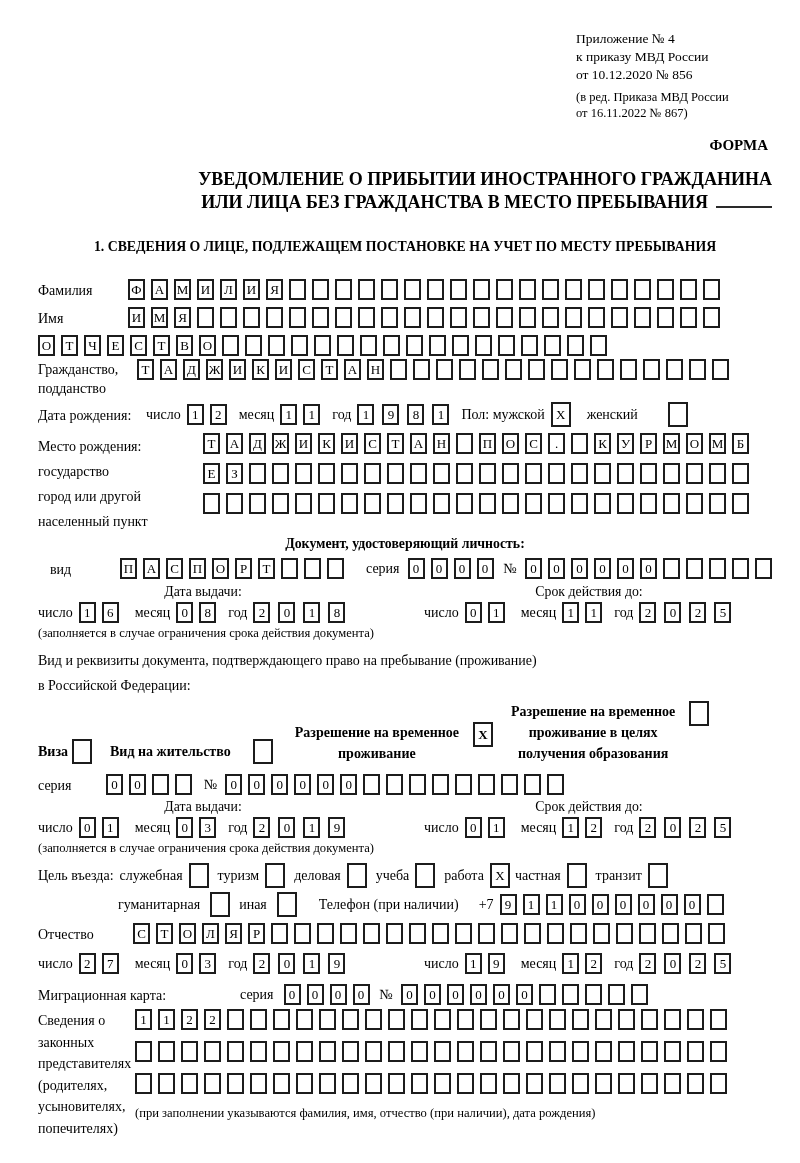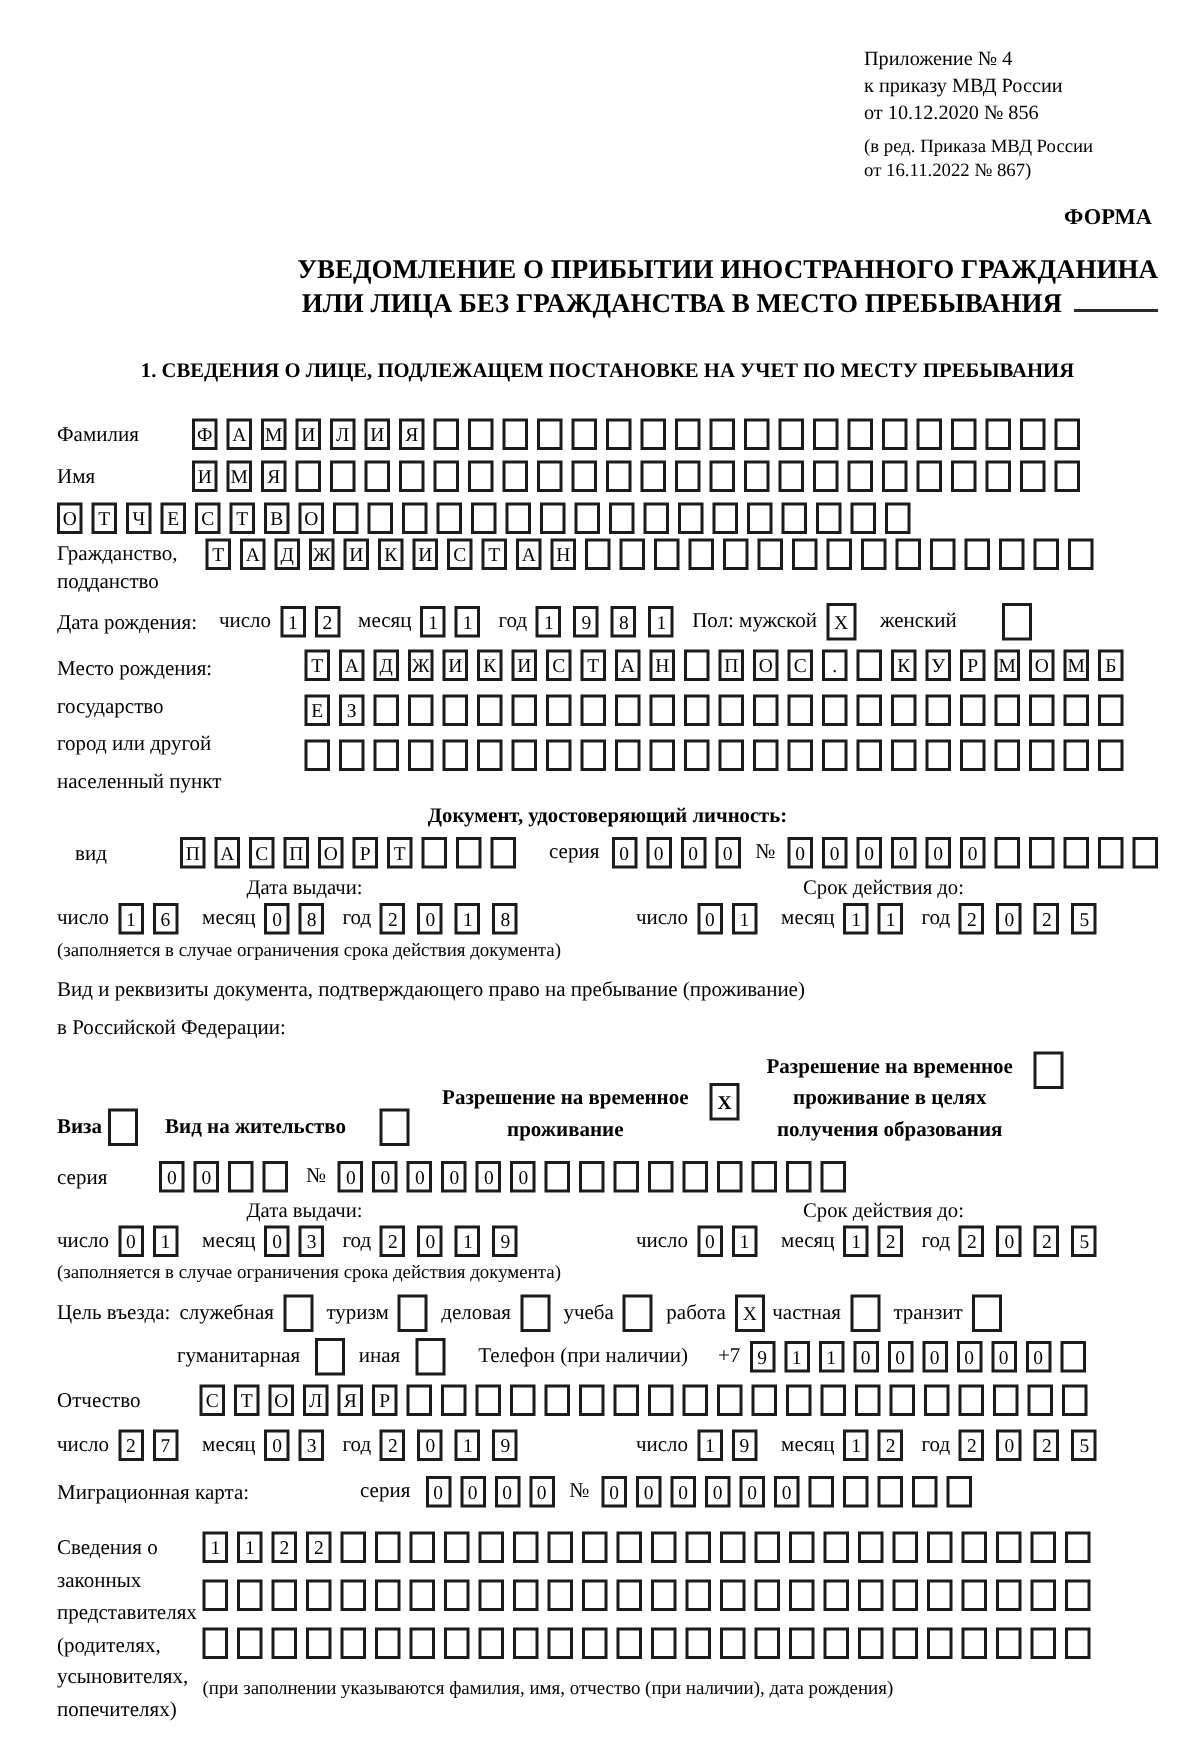--- a/index.html
+++ b/index.html
@@ -633,21 +633,21 @@
       <span class="dlabel" style="margin-left:6px;">год</span>
       <span class="boxes" style="gap:8px;">
           <span class="cell">2</span>
           <span class="cell">0</span>
           <span class="cell">2</span>
           <span class="cell">5</span>
         </span>
     </span>
   </div>
 
-  <div class="frow vc" style="margin-bottom:16px;align-items:flex-end;">
+  <div class="frow vc" style="margin-bottom:4px;align-items:flex-end;">
     <span class="flabel" style="width:164px;">Миграционная карта:</span>
     <span class="inline-gap" style="margin:0 10px 0 38px;">серия</span>
     <span class="boxes">
         <span class="cell">0</span>
         <span class="cell">0</span>
         <span class="cell">0</span>
         <span class="cell">0</span>
       </span>
     <span class="inline-gap" style="margin:0 8px 0 10px;">№</span>
     <span class="boxes">

